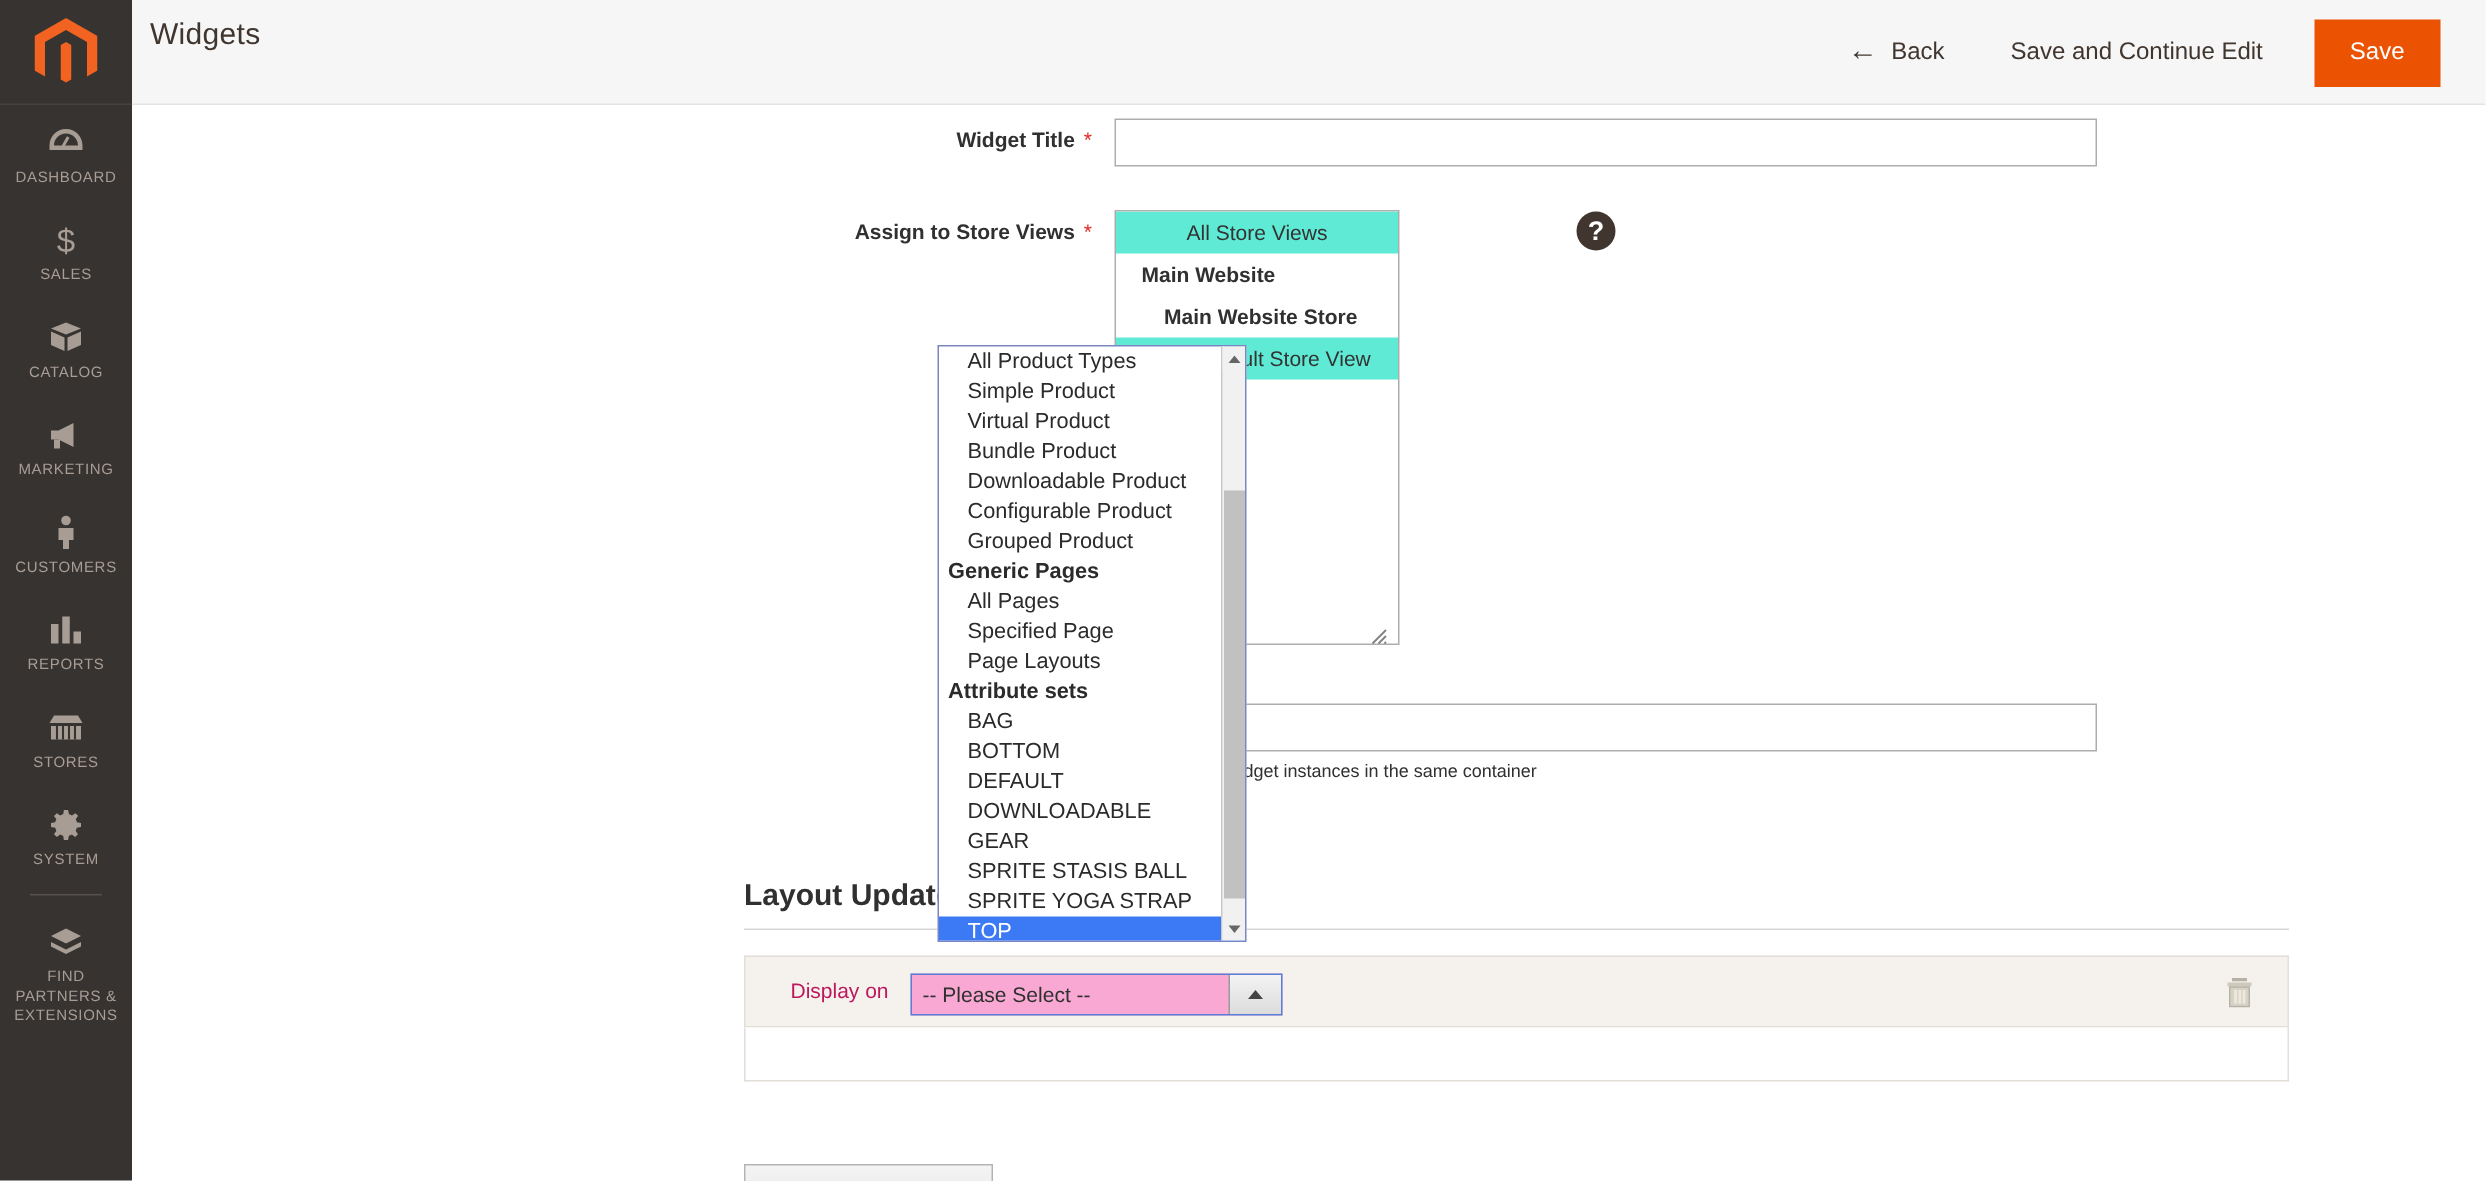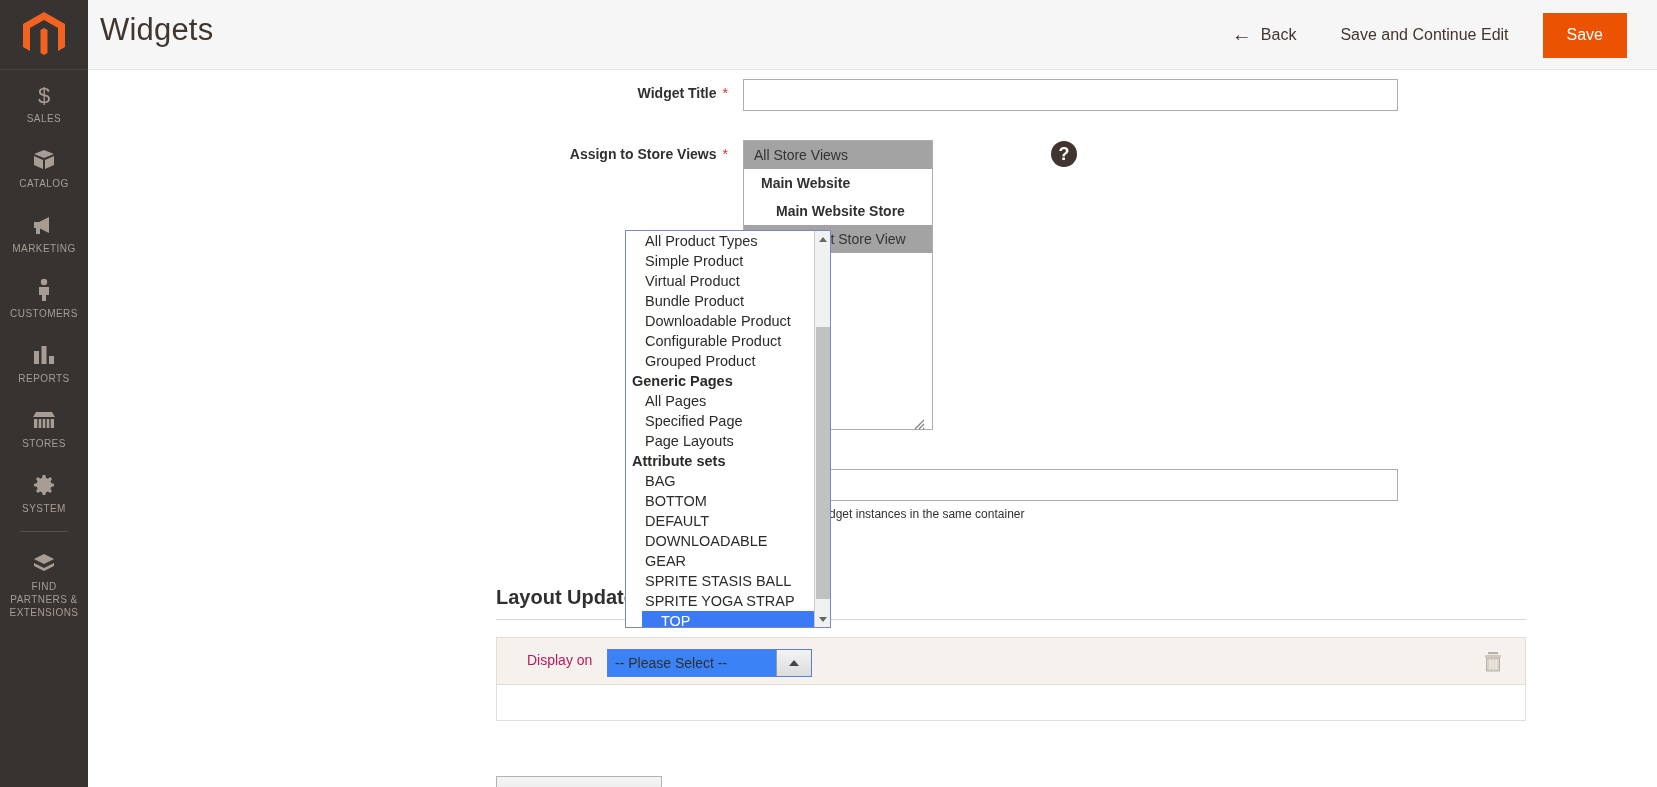--- a/index.html
+++ b/index.html
@@ -59,21 +59,21 @@
 
   
   #page-header {
     position: absolute; left: 88px; top: 0;
     width: 1569px; height: 70px;
     background: #f6f6f6;
     border-bottom: 1px solid #e3e3e3;
   }
   #page-title {
     position: absolute; left: 12px; top: 12px;
-    font-size: 31px; color: #41362f;
+    font-size: 20px; color: #41362f;
     font-weight: normal;
     letter-spacing: .2px;
   }
   #header-actions {
     position: absolute; right: 0; top: 0; height: 70px;
     display: flex; align-items: center;
   }
   .hdr-btn {
     font-size: 16px; color: #41362f;
     background: none; border: none;
@@ -128,21 +128,21 @@
   #store-views-select {
     position: absolute; left: 655px; top: 69px;
     width: 190px; height: 290px;
     border: 1px solid #adadad;
     background: #fff;
     overflow: hidden;
     font-size: 14px;
     color: #303030;
   }
   .sv-opt { padding: 4px 10px; line-height: 20px; white-space: nowrap; cursor: pointer; }
-  .sv-opt.selected { background: #a3a3a3; color: #333; }
+  .sv-opt.selected { background: #5eead4; color: #333; text-align: center; }
   .sv-l0 { padding-left: 10px; }
   .sv-l1 { padding-left: 17px; font-weight: bold; }
   .sv-l2 { padding-left: 32px; font-weight: bold; }
   .sv-l3 { padding-left: 46px; }
   #sv-resize {
     position: absolute; left: 823px; top: 345px;
     width: 14px; height: 14px; pointer-events: none;
   }
 
   #help-icon {
@@ -197,23 +197,23 @@
     border-top: none;
   }
   #trash-icon {
     position: absolute; right: 22px; top: 13px;
     width: 20px; height: 22px; cursor: pointer;
   }
 
   
   #display-on-combo {
     position: absolute; left: 110px; top: 11px;
-    width: 205px; height: 28px;
+    width: 248px; height: 28px;
     border: 1px solid #5b7fd4;
-    background: #3b82f6;
+    background: #f9a8d4;
     display: flex;
   }
   #display-on-value {
     flex: 1;
     font-size: 14px; color: #303030;
     line-height: 26px;
     padding-left: 7px;
     white-space: nowrap;
     overflow: hidden;
   }
@@ -304,20 +304,29 @@
 <body>
 
 <div id="admin-menu">
   <div id="logo-wrap">
     <svg class="m-logo" viewBox="0 0 42 46">
       <polygon points="21,0 42,12 42,35 35,39 35,16 21,8 7,16 7,39 0,35 0,12" fill="#f26322"></polygon>
       <polygon points="17.5,41 17.5,18 21,16 24.5,18 24.5,41 21,43" fill="#f26322"></polygon>
     </svg>
   </div>
 
+  <div class="menu-item">
+    <span class="mi-icon">
+      <svg width="24" height="20" viewBox="0 0 24 20">
+          <path d="M12 1C5.9 1 1 5.9 1 12v3h22v-3C23 5.9 18.1 1 12 1zm0 3c4.4 0 8 3.6 8 8H4c0-4.4 3.6-8 8-8z"></path>
+          <rect x="11" y="6" width="2" height="7" transform="rotate(30 12 9)"></rect>
+        </svg>
+    </span>
+    <span class="mi-label">DASHBOARD</span>
+  </div>
 
   <div class="menu-item">
     <span class="mi-icon">
       <svg width="16" height="24" viewBox="0 0 16 24">
           <text x="8" y="20" font-size="22" font-family="Liberation Sans, sans-serif" text-anchor="middle" fill="#a79d95">$</text>
         </svg>
     </span>
     <span class="mi-label">SALES</span>
   </div>
 
@@ -476,21 +485,21 @@
       <div class="dd-opt">Specified Page</div>
       <div class="dd-opt">Page Layouts</div>
       <div class="dd-opt group">Attribute sets</div>
       <div class="dd-opt">BAG</div>
       <div class="dd-opt">BOTTOM</div>
       <div class="dd-opt">DEFAULT</div>
       <div class="dd-opt">DOWNLOADABLE</div>
       <div class="dd-opt">GEAR</div>
       <div class="dd-opt">SPRITE STASIS BALL</div>
       <div class="dd-opt">SPRITE YOGA STRAP</div>
-      <div class="dd-opt highlight" style="width: 237px; margin-left: 16px;">TOP</div>
+      <div class="dd-opt highlight" style="width: 237px; margin-left: 0px;">TOP</div>
     </div>
   <div id="dd-scroll">
     <div class="dd-sb-btn">
         <span class="sb-arrow-up"></span>
       </div>
     <div id="dd-sb-thumb"></div>
     <div class="dd-sb-btn" style="position:absolute;bottom:0;left:0;">
         <span class="sb-arrow-down"></span>
       </div>
   </div>

